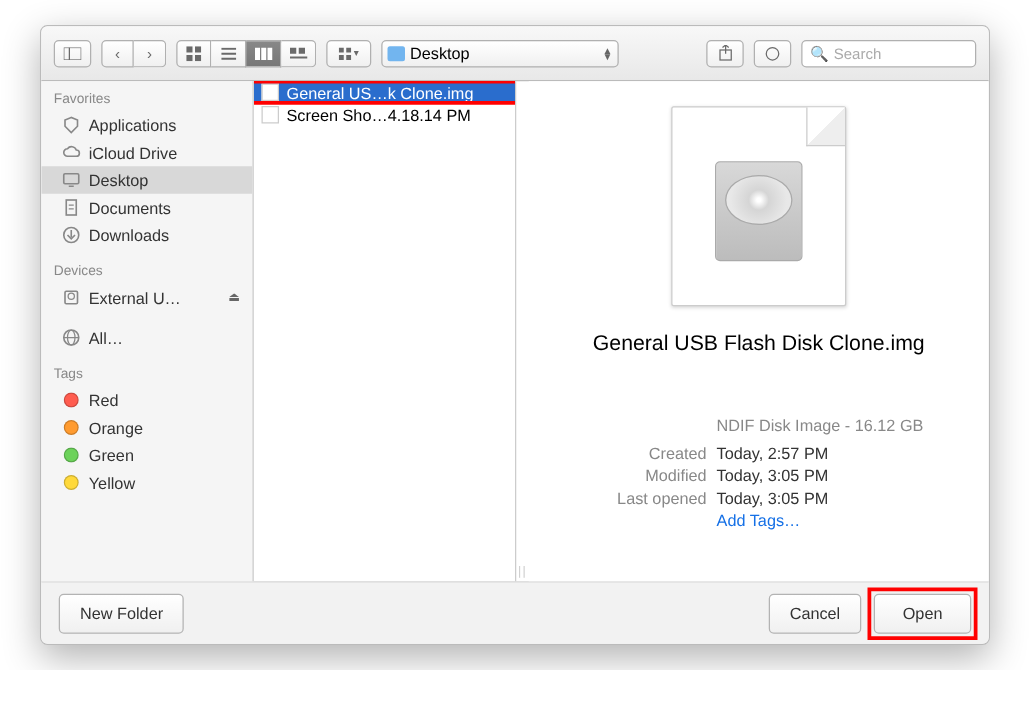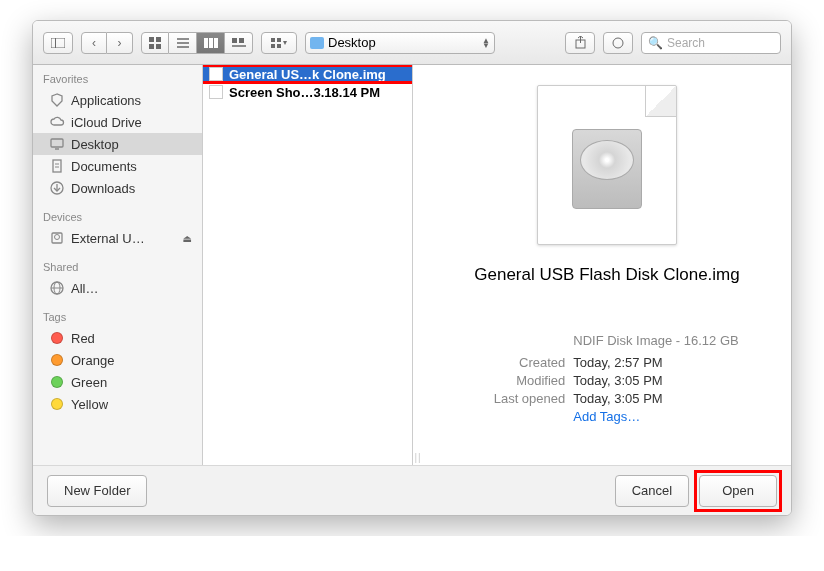--- a/index.html
+++ b/index.html
@@ -158,21 +158,20 @@
       overflow-y: auto;
     }
     .file-item {
       display: flex;
       align-items: center;
       padding: 1px 6px;
       gap: 6px;
       height: 18px;
       font-size: 12px;
       white-space: nowrap;
-      font-weight: bold;
     }
     .file-item.selected {
       background: #2a6dcd;
       color: #fff;
     }
     .file-item.highlighted-border {
       position: relative;
     }
     .file-icon {
       width: 14px;
@@ -475,21 +474,20 @@
               <svg width="16" height="16">
                 <rect x="3" y="3" width="10" height="10" rx="1" fill="none" stroke="#888" stroke-width="1.3"></rect>
                 <circle cx="8" cy="7" r="2.5" fill="none" stroke="#888"></circle>
               </svg>
             </div>
             <span>External U…</span>
             <span class="eject">⏏</span>
           </div>
         </div>
         <div class="sidebar-section">
-          <div class="section-title">Shared</div>
           <div class="sidebar-item">
             <div class="sidebar-icon">
               <svg width="16" height="16">
                 <circle cx="8" cy="8" r="6" fill="none" stroke="#888" stroke-width="1.3"></circle>
                 <ellipse cx="8" cy="8" rx="3" ry="6" fill="none" stroke="#888"></ellipse>
                 <line x1="2" y1="8" x2="14" y2="8" stroke="#888"></line>
               </svg>
             </div>
             <span>All…</span>
           </div>
@@ -524,21 +522,21 @@
       </div>
 
     <div class="file-list" id="filelist">
         <div class="file-item selected highlighted-border" style="position: relative;">
           <span class="file-icon doc"></span>
           <span>General US…k Clone.img</span>
           <div class="red-highlight-file"></div>
         </div>
         <div class="file-item">
           <span class="file-icon doc"></span>
-          <span>Screen Sho…3.18.14 PM</span>
+          <span>Screen Sho…4.18.14 PM</span>
         </div>
       </div>
 
     <div class="resize-handle">||</div>
 
     <div class="preview-pane">
       <div class="preview-icon-wrap">
         <div class="paper"></div>
         <div class="disk"></div>
       </div>

